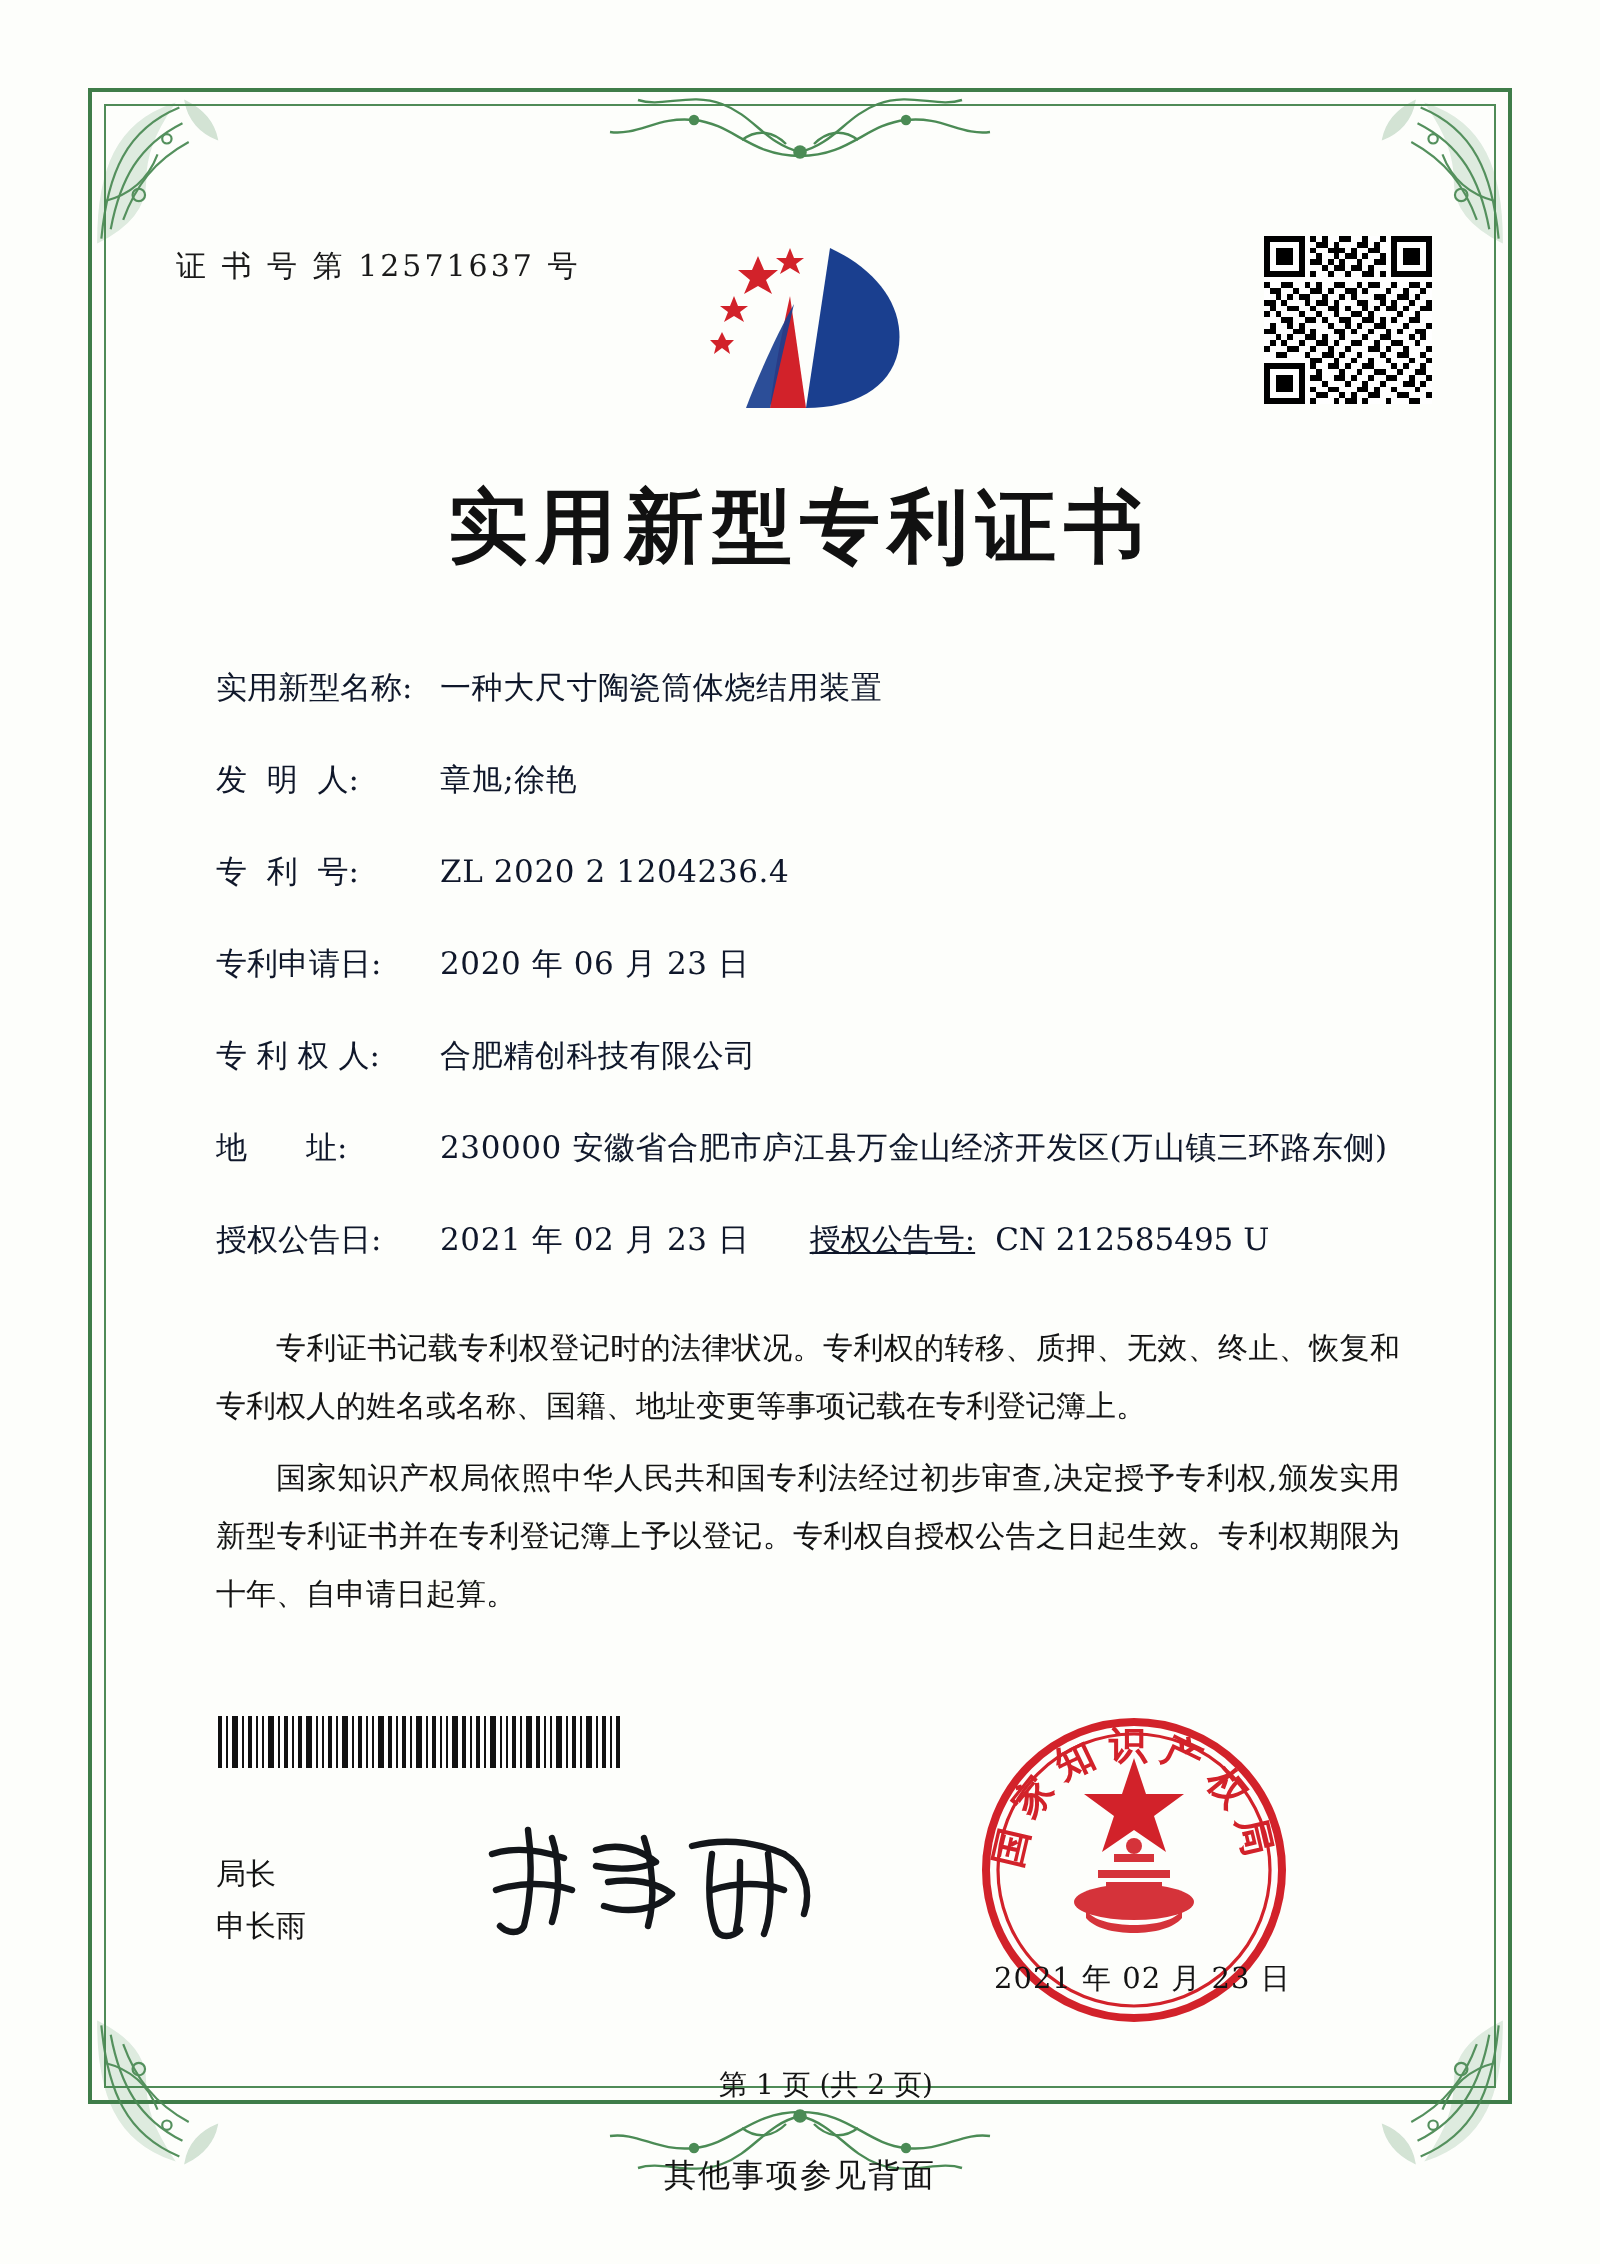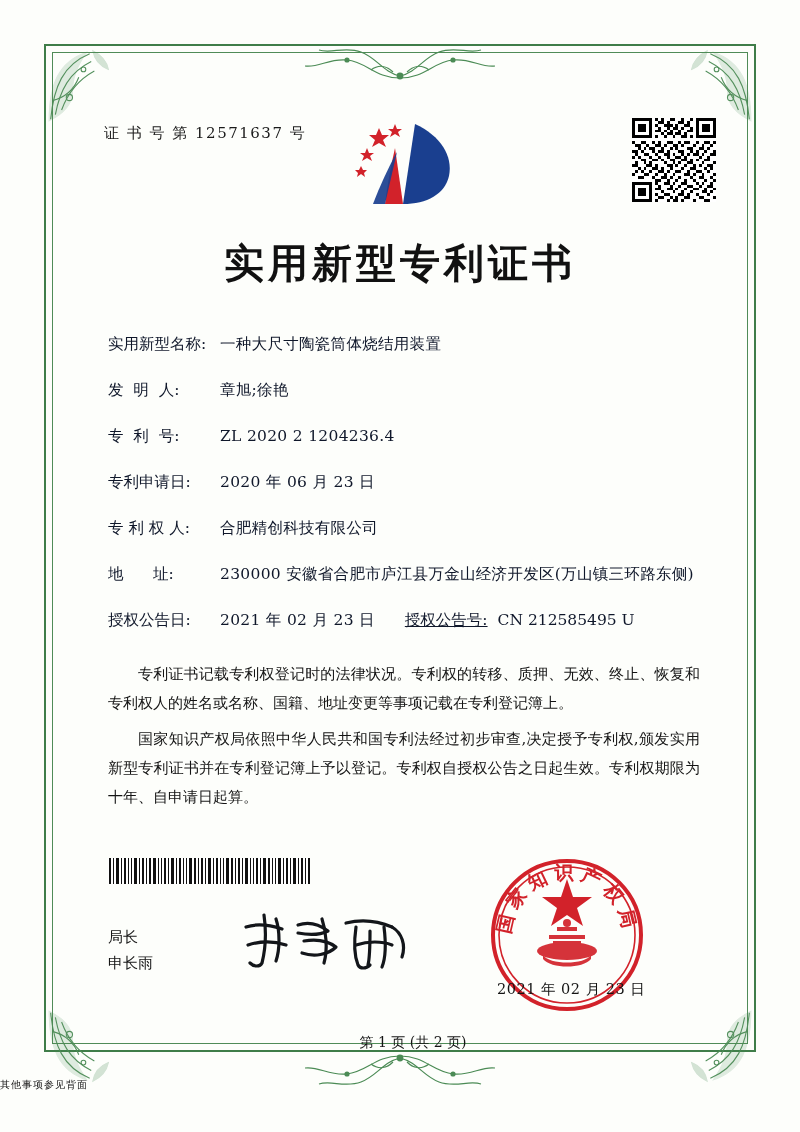--- a/index.html
+++ b/index.html
@@ -64,21 +64,21 @@
     left: 50%; bottom: 34px;
     transform: translateX(-50%) scaleY(-1);
     width: 250px; height: 46px;
     color: #4b8b55;
   }
   .bottom-center-orn svg { width: 100%; height: 100%; display: block; }
 
   
   .cert-no {
     position: absolute;
-    left: 104px; top: 124px;
+    left: 88px; top: 124px;
     font-size: 15px;
     letter-spacing: 1.5px;
     font-family: "DejaVu Serif", "Liberation Serif", serif;
     color: #1a1a1a;
   }
 
   .logo {
     position: absolute;
     left: 345px; top: 108px;
     width: 120px; height: 112px;
@@ -197,22 +197,23 @@
     left: 0; right: 0; top: 1034px;
     text-align: center;
     font-family: "DejaVu Serif", "Liberation Serif", serif;
     font-size: 14px;
     color: #141414;
     padding-left: 26px;
   }
   .footnote {
     position: absolute;
     left: 0; right: 0; top: 1078px;
+    text-align: center;
     font-family: "DejaVu Serif", "Liberation Serif", serif;
-    font-size: 10px;
+    font-size: 16px;
     color: #141414;
     letter-spacing: 1px;
   }
 </style>
 </head>
 <body>
 
 <div class="cert-page">
 
   <div class="frame-outer"></div>

